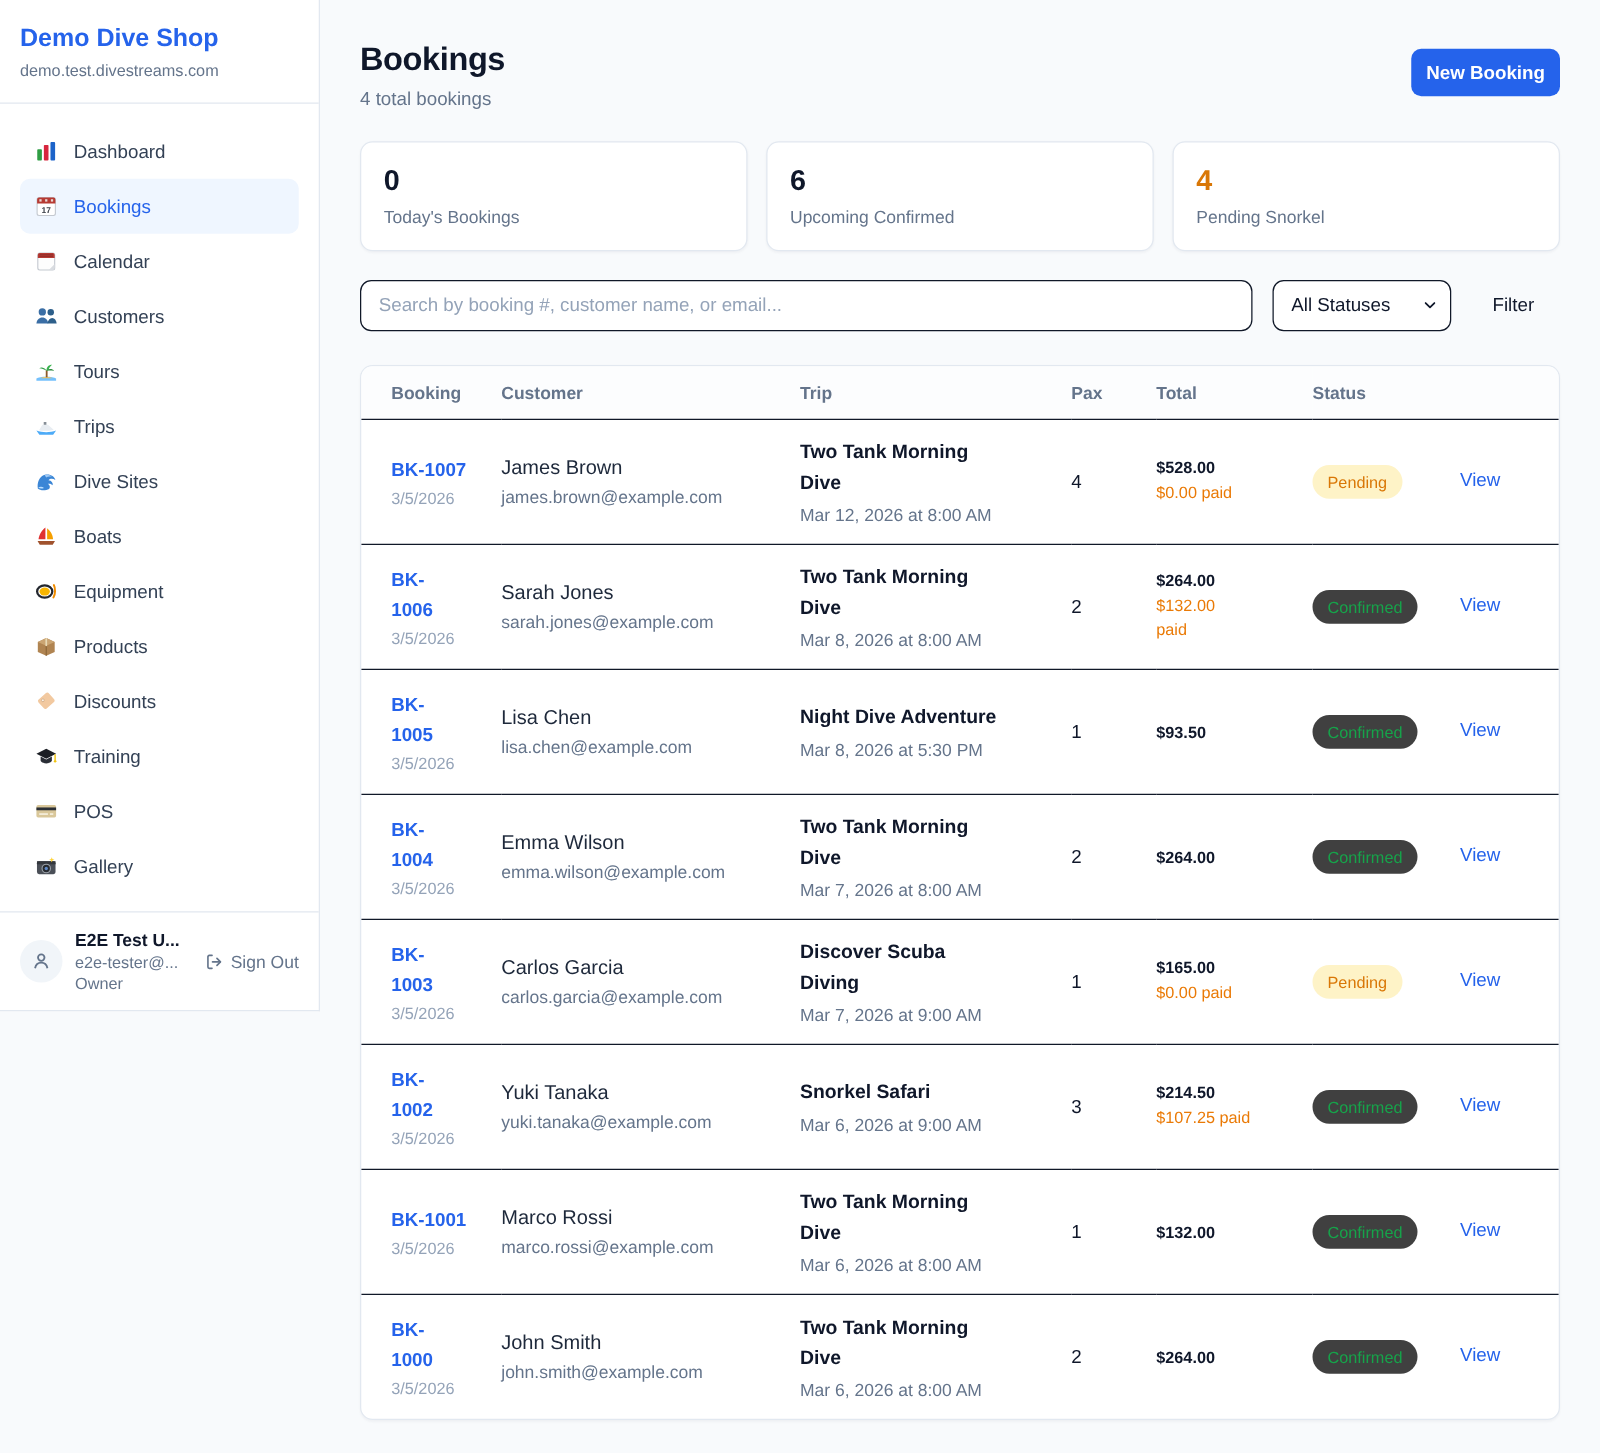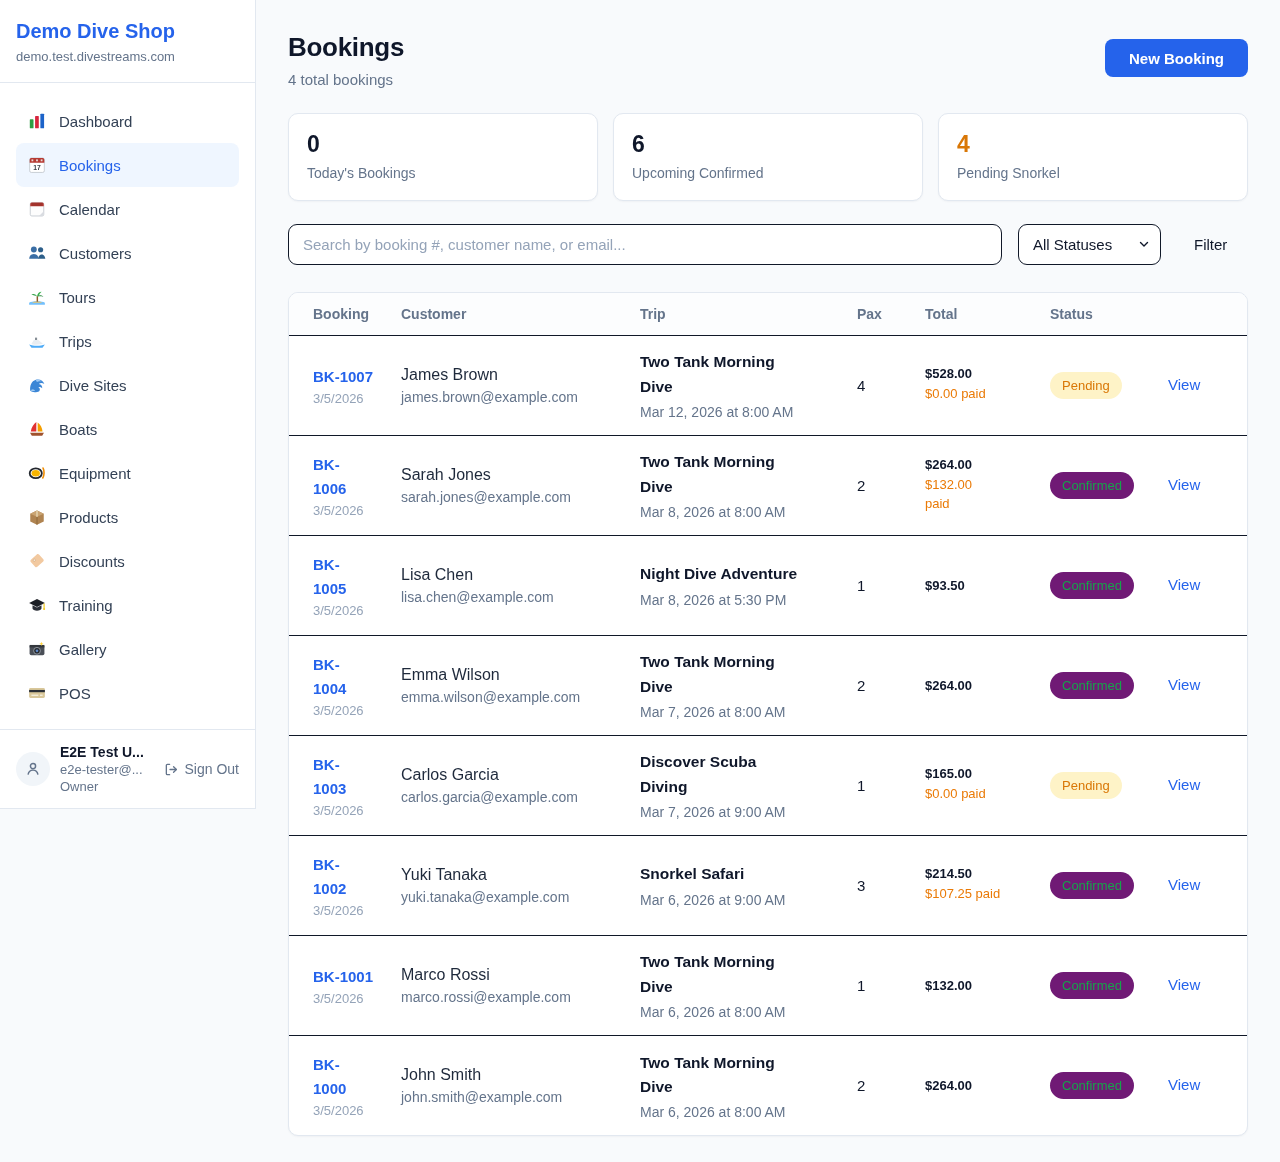--- a/index.html
+++ b/index.html
@@ -50,21 +50,21 @@
   .sign-out svg { width: 15px; height: 15px; }
 
   
   .main { position: absolute; left: 256px; top: 0; width: 1024px; padding: 32px 32px 28px 32px; }
   .page-header { display: flex; align-items: flex-start; justify-content: space-between; }
   .page-title { font-size: 26px; font-weight: 700; color: #0f172a; letter-spacing: -0.3px; }
   .page-subtitle { font-size: 15px; color: #64748b; margin-top: 8px; }
   .btn-primary {
     background: #2563eb; color: #fff; border: none; border-radius: 8px;
     font-family: inherit; font-size: 15px; font-weight: 600;
-    padding: 0 24px; height: 38px; margin-top: 7px; cursor: pointer;
+    padding: 0 12px; height: 38px; margin-top: 7px; cursor: pointer;
   }
 
   .stats-row { display: flex; gap: 15px; margin-top: 25px; }
   .stat-card {
     flex: 1; background: #fff; border: 1px solid #e2e8f0; border-radius: 10px;
     padding: 17px 18px; height: 88px;
     box-shadow: 0 1px 2px rgba(15,23,42,0.04);
   }
   .stat-value { font-size: 23px; font-weight: 700; color: #0f172a; }
   .stat-value.warn { color: #d97706; }
@@ -120,21 +120,21 @@
   .trip-name { font-size: 15.5px; font-weight: 600; color: #0f172a; line-height: 1.55; white-space: pre-line; }
   .trip-date { font-size: 14px; color: #64748b; margin-top: 5px; }
   .cell-pax { font-size: 15px; color: #0f172a; }
   .total-amount { font-size: 13px; font-weight: 700; color: #0f172a; }
   .total-paid { font-size: 13px; color: #ea7a06; margin-top: 4px; line-height: 1.45; white-space: pre-line; }
   .total-paid:empty { display: none; }
   .badge {
     display: inline-block; font-size: 13px; padding: 6px 12px; border-radius: 999px;
   }
   .badge-pending { background: #fef3c7; color: #d97706; }
-  .badge-confirmed { background: #701a75; color: #16a34a; text-align: center; }
+  .badge-confirmed { background: #404040; color: #16a34a; text-align: center; }
   .view-link { color: #2563eb; font-size: 15px; text-decoration: none; cursor: pointer; }
 </style>
 </head>
 <body>
 
 <aside class="sidebar">
   <div class="sidebar-header">
     <div class="shop-title">Demo Dive Shop</div>
     <div class="shop-domain">demo.test.divestreams.com</div>
   </div>
@@ -264,39 +264,39 @@
             <path d="M4 8.2v2.9c0 1 2 2 4 2s4-1 4-2V8.2L8 10.3z" fill="#2a2e36"></path>
             <path d="M14.3 6.6v4.2" stroke="#f1c40f" stroke-width="1"></path>
             <circle cx="14.3" cy="11.6" r="0.9" fill="#f1c40f"></circle>
           </svg>
         </span>
         <span>Training</span>
       </div>
       <div class="nav-item">
         <span class="nav-icon">
           <svg viewBox="0 0 16 16">
+            <rect x="1" y="3.6" width="14" height="8.8" rx="1.2" fill="#d9c79a"></rect>
+            <rect x="1" y="5.3" width="14" height="2" fill="#2b2f36"></rect>
+            <rect x="3" y="9.4" width="6.2" height="1.2" fill="#f5efdd"></rect>
+            <rect x="10.6" y="9.4" width="2.4" height="1.2" fill="#f5efdd"></rect>
+          </svg>
+        </span>
+        <span>POS</span>
+      </div>
+      <div class="nav-item">
+        <span class="nav-icon">
+          <svg viewBox="0 0 16 16">
             <rect x="1.4" y="4.4" width="13.2" height="9.2" rx="1.5" fill="#4a4f57"></rect>
             <rect x="1.4" y="4.4" width="13.2" height="2.2" fill="#33373d"></rect>
             <circle cx="8" cy="9.6" r="3" fill="#262a30" stroke="#9aa0a8" stroke-width="0.8"></circle>
             <circle cx="8" cy="9.6" r="1.2" fill="#5d87c6"></circle>
             <path d="M11.9 1.6l.5 1.3 1.4.5-1.4.5-.5 1.4-.5-1.4-1.3-.5 1.3-.5z" fill="#ffd43b"></path>
           </svg>
         </span>
         <span>Gallery</span>
-      </div>
-      <div class="nav-item">
-        <span class="nav-icon">
-          <svg viewBox="0 0 16 16">
-            <rect x="1" y="3.6" width="14" height="8.8" rx="1.2" fill="#d9c79a"></rect>
-            <rect x="1" y="5.3" width="14" height="2" fill="#2b2f36"></rect>
-            <rect x="3" y="9.4" width="6.2" height="1.2" fill="#f5efdd"></rect>
-            <rect x="10.6" y="9.4" width="2.4" height="1.2" fill="#f5efdd"></rect>
-          </svg>
-        </span>
-        <span>POS</span>
       </div>
     </nav>
   <div class="user-section">
     <div class="avatar">
       <svg viewBox="0 0 16 16" fill="none" stroke="#64748b" stroke-width="1.3">
           <circle cx="8" cy="5.4" r="2.3"></circle>
           <path d="M3.6 13c.5-2.6 2.2-4 4.4-4s3.9 1.4 4.4 4"></path>
         </svg>
     </div>
     <div class="user-meta">

